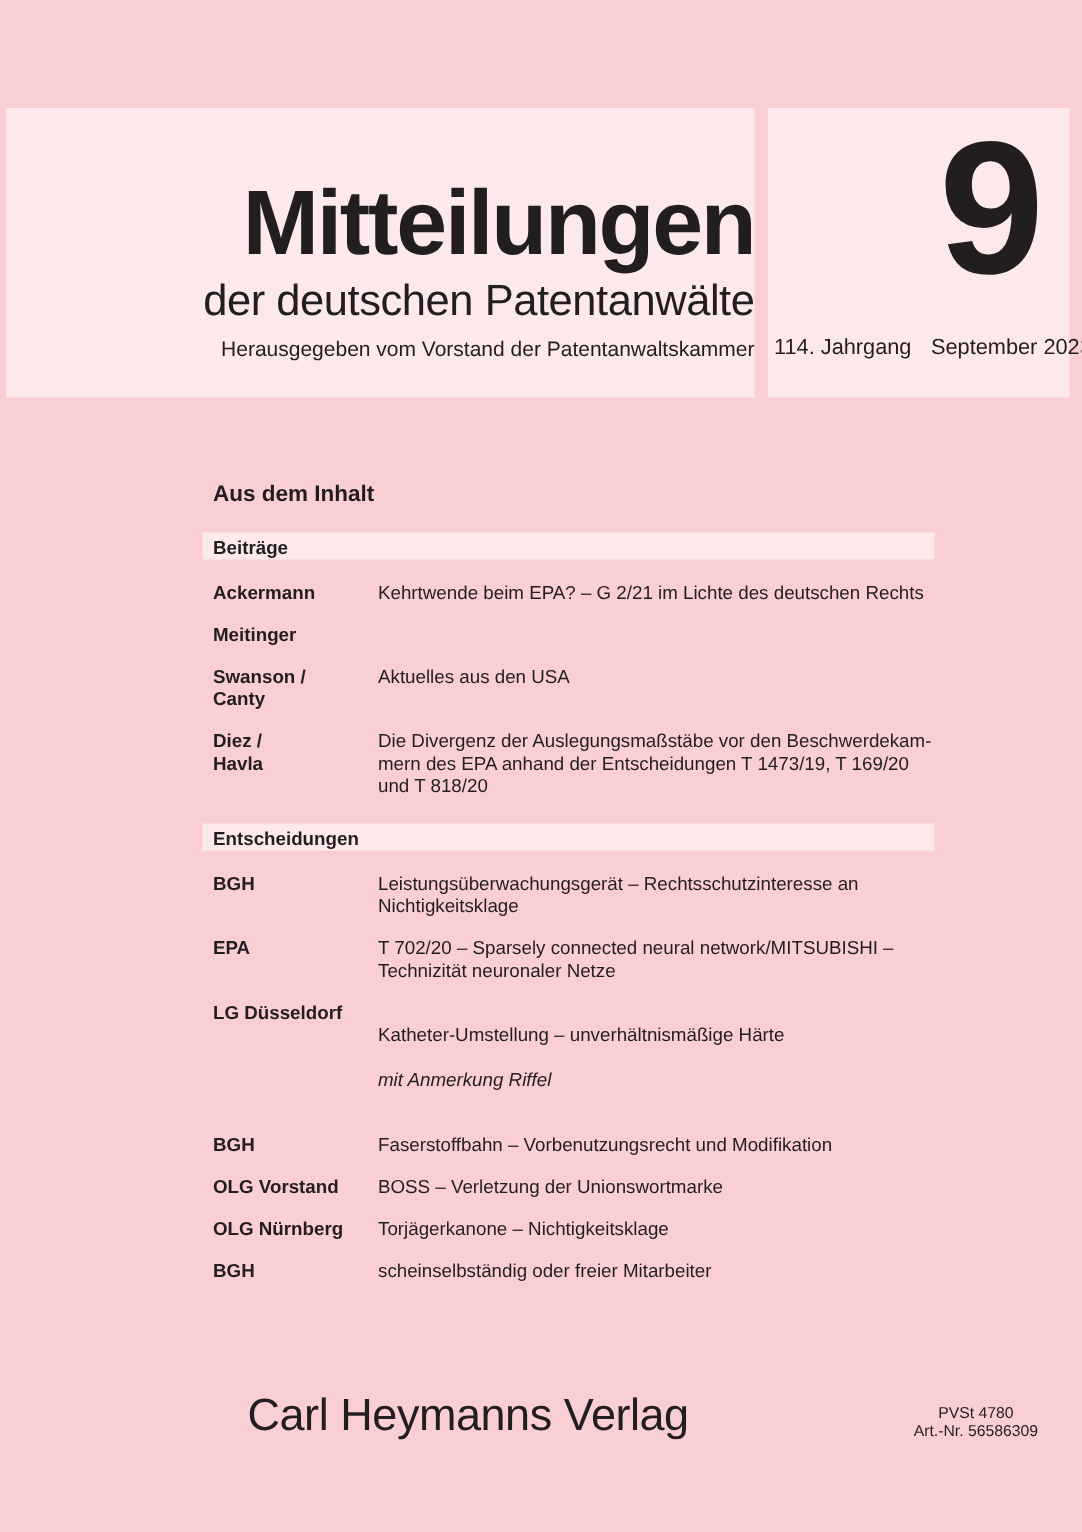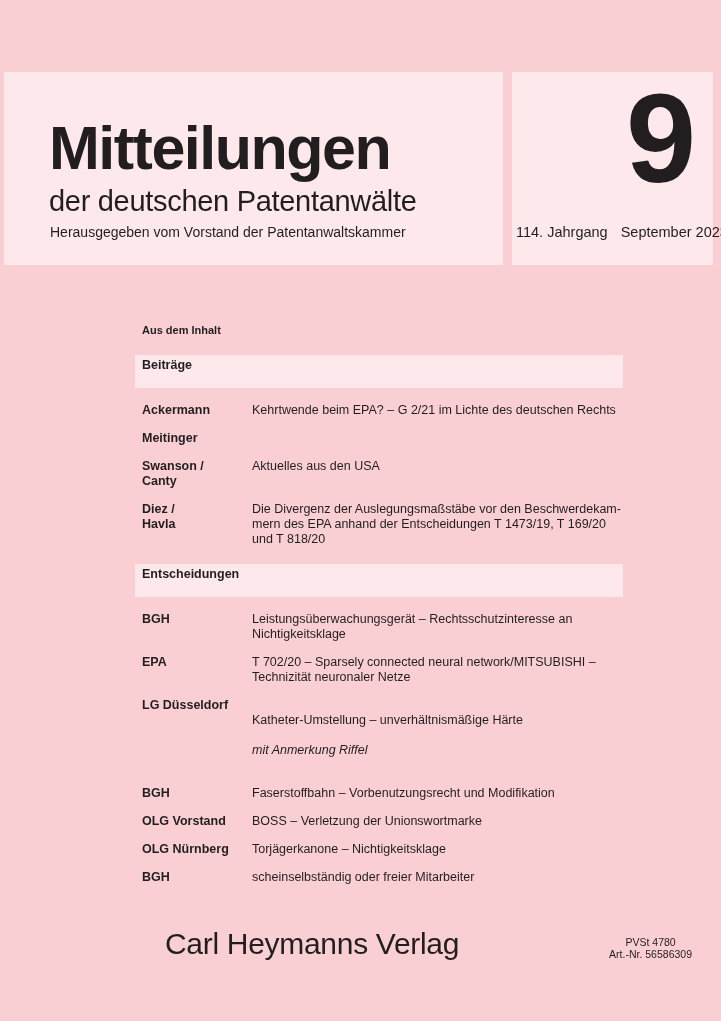--- a/index.html
+++ b/index.html
@@ -7,21 +7,21 @@
   body {
     width: 721px; height: 1021px;
     background: var(--bg, #f9cfd3);
     font-family: "Liberation Sans", sans-serif;
     color: var(--ink, #221e1f);
     position: relative;
     overflow: hidden;
     -webkit-font-smoothing: antialiased;
   }
   .panel { position: absolute; top: 72px; height: 193px; background: var(--panel, #fde9eb); }
-  .panel-left  { left: 4px;  width: 499px; }
+  .panel-left  { left: 4px;  width: 499px; text-align: right; }
   .panel-right { left: 512px; width: 201px; }
 
   .journal-title {
     margin: 46px 0 0 45px;
     font-size: 61px; line-height: 1; font-weight: 700;
     letter-spacing: -1.5px;
   }
   .journal-subtitle {
     margin: 8px 0 0 45px;
     font-size: 29px; line-height: 1; font-weight: 400;
@@ -42,24 +42,24 @@
     font-size: 14.5px; line-height: 1; white-space: nowrap;
   }
   .issue-meta .issue-date { margin-left: 13px; }
 
   .toc {
     position: absolute; left: 135px; top: 322px; width: 488px;
     font-size: 12.5px; line-height: 15px;
   }
   .toc-heading {
     margin: 0 0 17px; padding-left: 7px;
-    font-size: 11px; line-height: 16px; font-weight: 700;
+    font-size: 15px; line-height: 16px; font-weight: 700;
   }
   .section-band {
-    height: 33px; line-height: 21px;
+    height: 18px; line-height: 21px;
     background: var(--panel, #fde9eb);
     font-weight: 700; font-size: 12.5px;
     padding-left: 7px;
     margin: 0 0 15px 0;
   }
   .section-band.second { margin-top: 17px; }
   .toc-row { display: flex; padding-left: 7px; margin-bottom: 13px; }
   .toc-author { flex: 0 0 103px; font-weight: 700; white-space: pre-line; padding-right: 7px; }
   .toc-desc   { flex: 1; white-space: pre-line; }
   .toc-note   { font-style: italic; }

